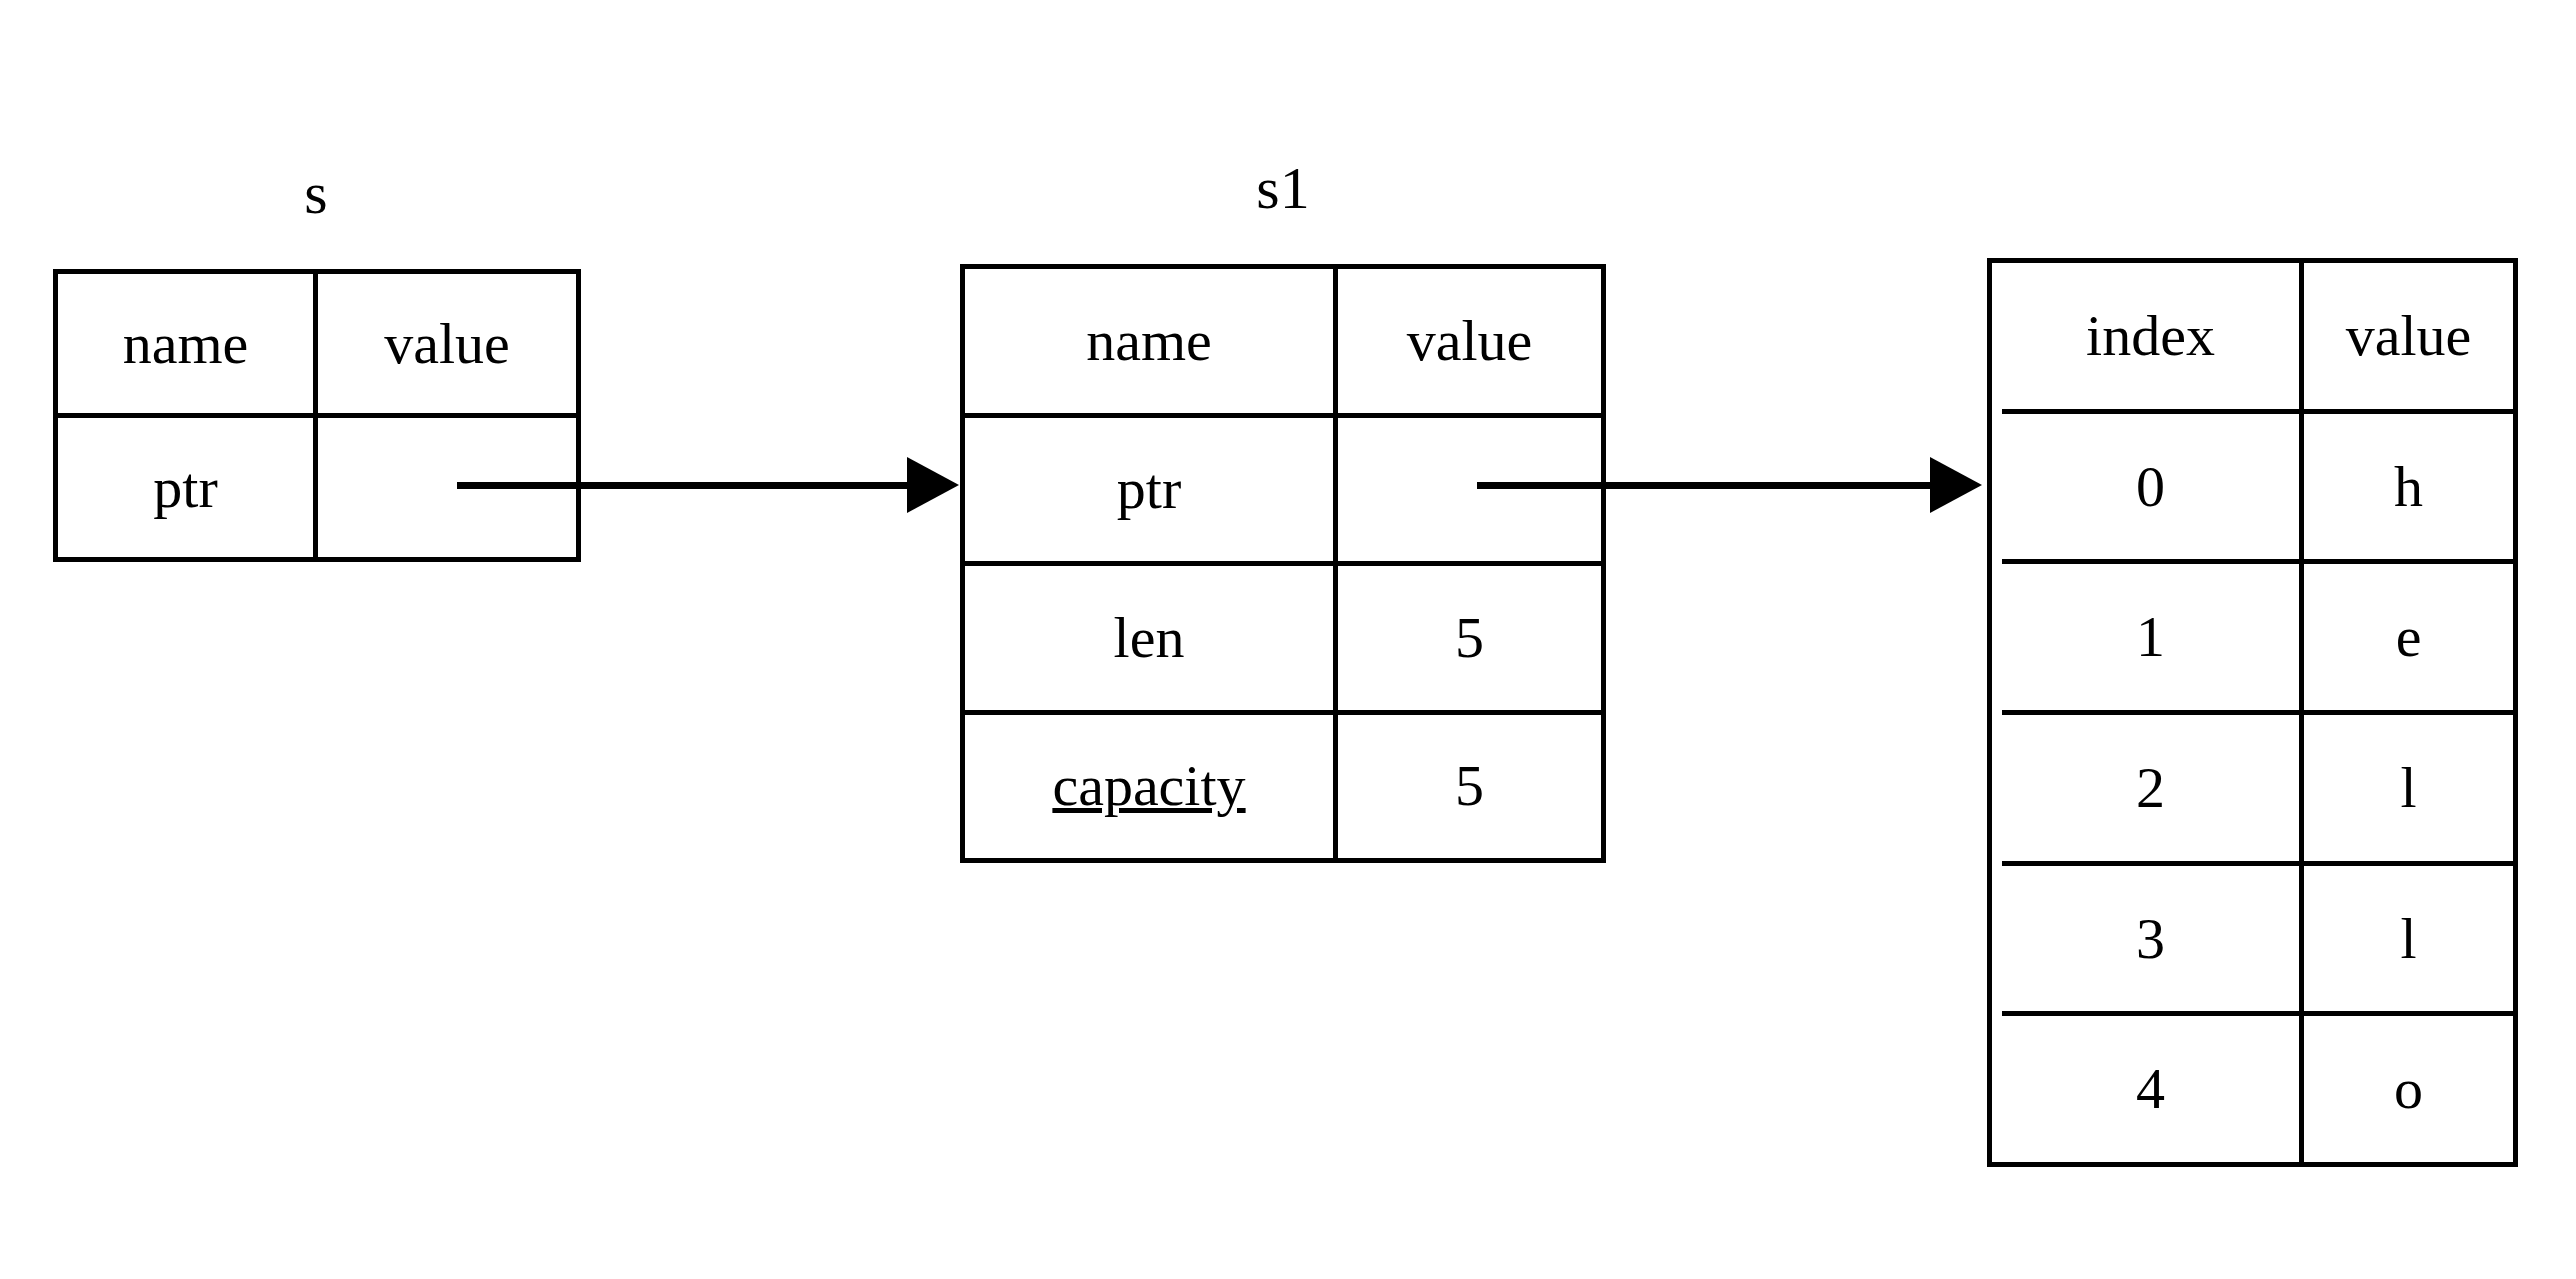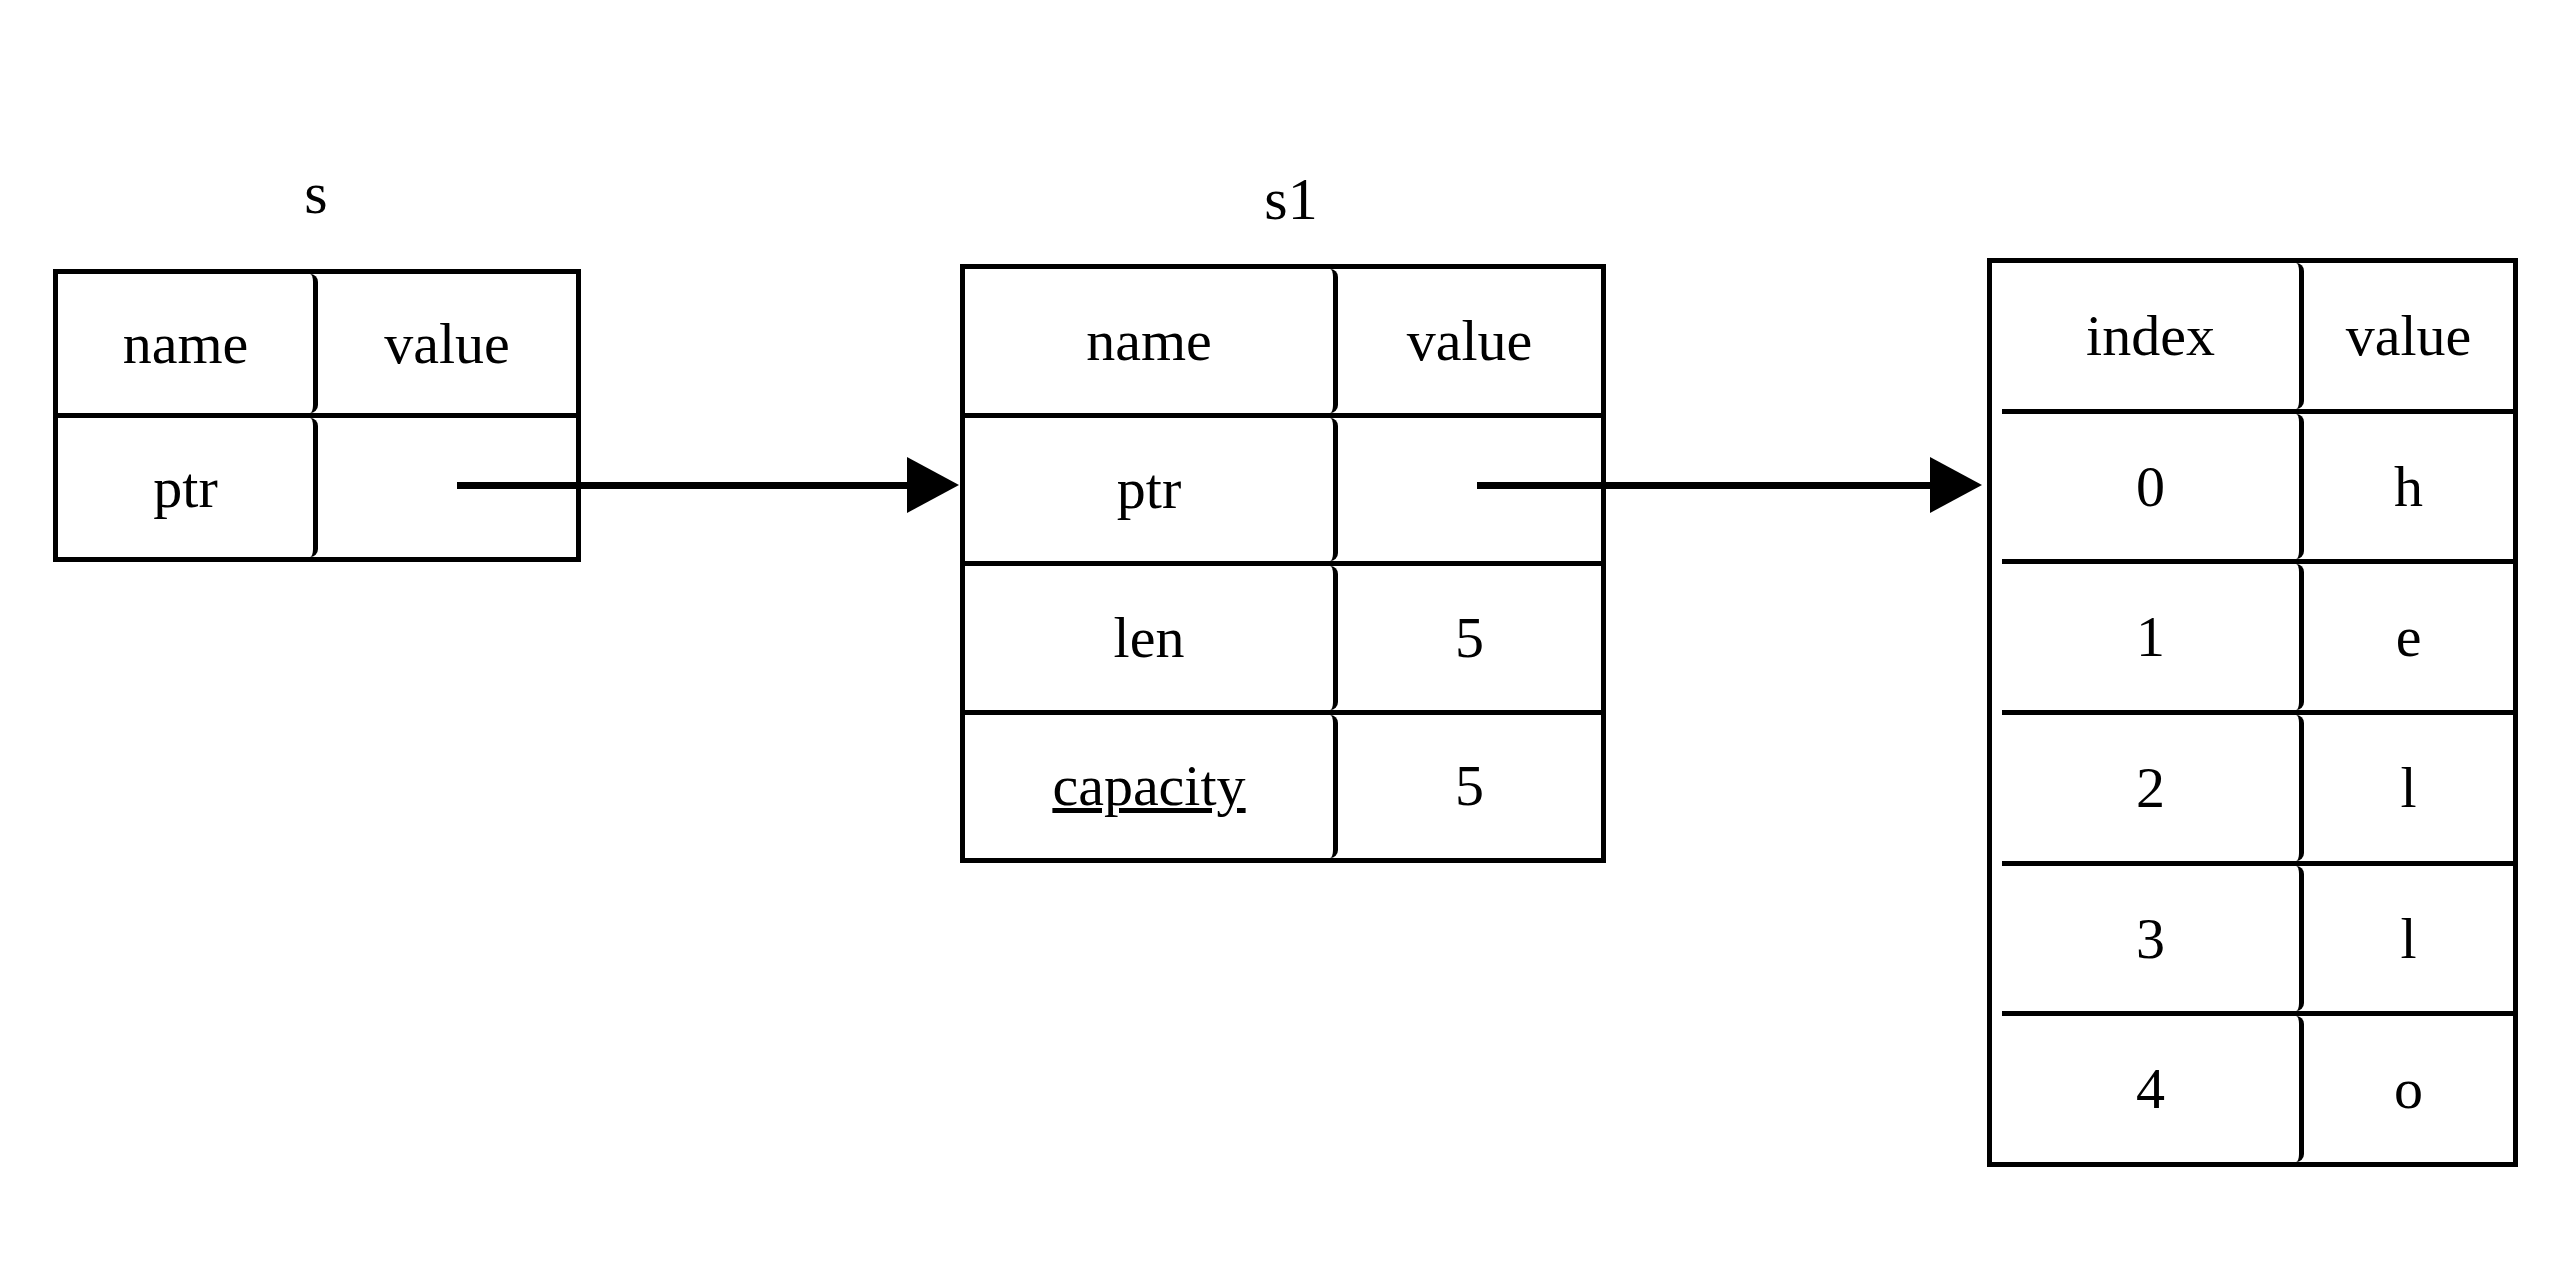--- a/index.html
+++ b/index.html
@@ -51,21 +51,20 @@
   .mem-cell {
     box-sizing: border-box;
     display: flex;
     align-items: center;
     justify-content: center;
     font-size: 58px;
     line-height: 1;
     color: #000000;
     white-space: nowrap;
     overflow: hidden;
-    border-radius: 8px;
   }
   .mem-cell.col-left {
     border-right: 5.8px solid #000000;
   }
 
   
   .arrow-line {
     position: absolute;
     background: #000000;
     height: 6.8px;
@@ -95,21 +94,21 @@
 
     <div class="mem-row">
       <div class="mem-cell col-left" style="width:260px;">ptr</div>
       <div class="mem-cell" style="flex:1;"></div>
     </div>
   </div>
 
   <div class="arrow-line" style="left:457px; top:482px; width:452px;"></div>
   <div class="arrow-head" style="left:907px; top:457px;"></div>
 
-  <div class="table-title" style="left:1283px; top:169px;margin-left:8px;">s1</div>
+  <div class="table-title" style="left:1283px; top:158px;">s1</div>
 
   <div class="mem-table" style="left:960px; top:264px; width:646px; height:599px;">
 
     <div class="mem-row">
       <div class="mem-cell col-left" style="width:373px;">name</div>
       <div class="mem-cell" style="flex:1;">value</div>
     </div>
 
     <div class="mem-row">
       <div class="mem-cell col-left" style="width:373px;">ptr</div>

